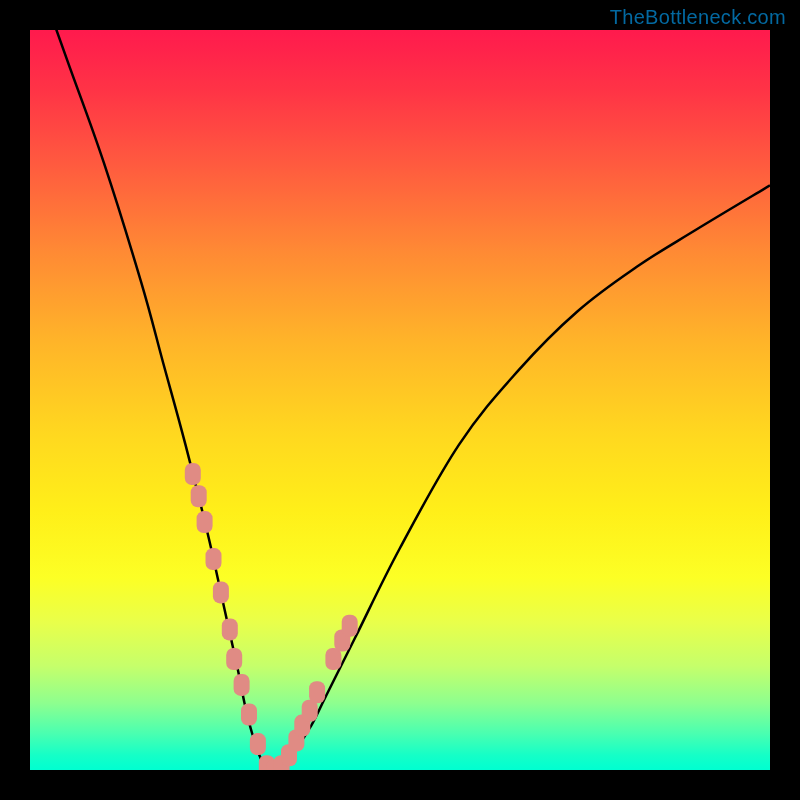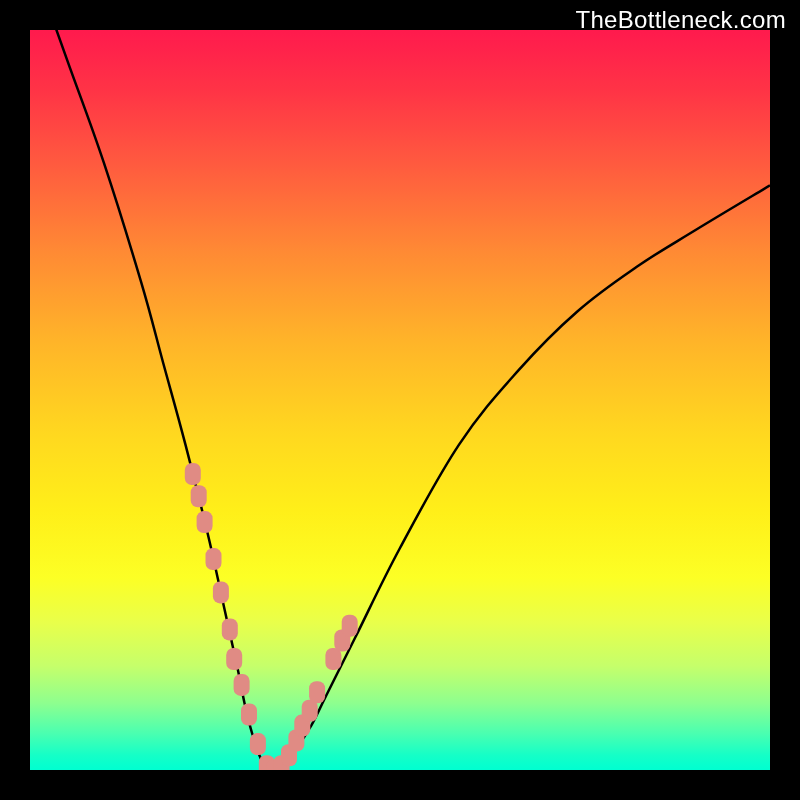--- a/index.html
+++ b/index.html
@@ -50,22 +50,22 @@
   svg.curve-layer {
     position: absolute;
     inset: 0;
     width: 100%;
     height: 100%;
   }
   .watermark {
     position: absolute;
     top: 6px;
     right: 14px;
-    color: #ffffff;
-    font-size: 24px;
+    color: #0369a1;
+    font-size: 20px;
     letter-spacing: 0.3px;
   }
 </style>
 </head>
 <body>
 
 <div class="frame">
 
   <div class="watermark">TheBottleneck.com</div>
 

